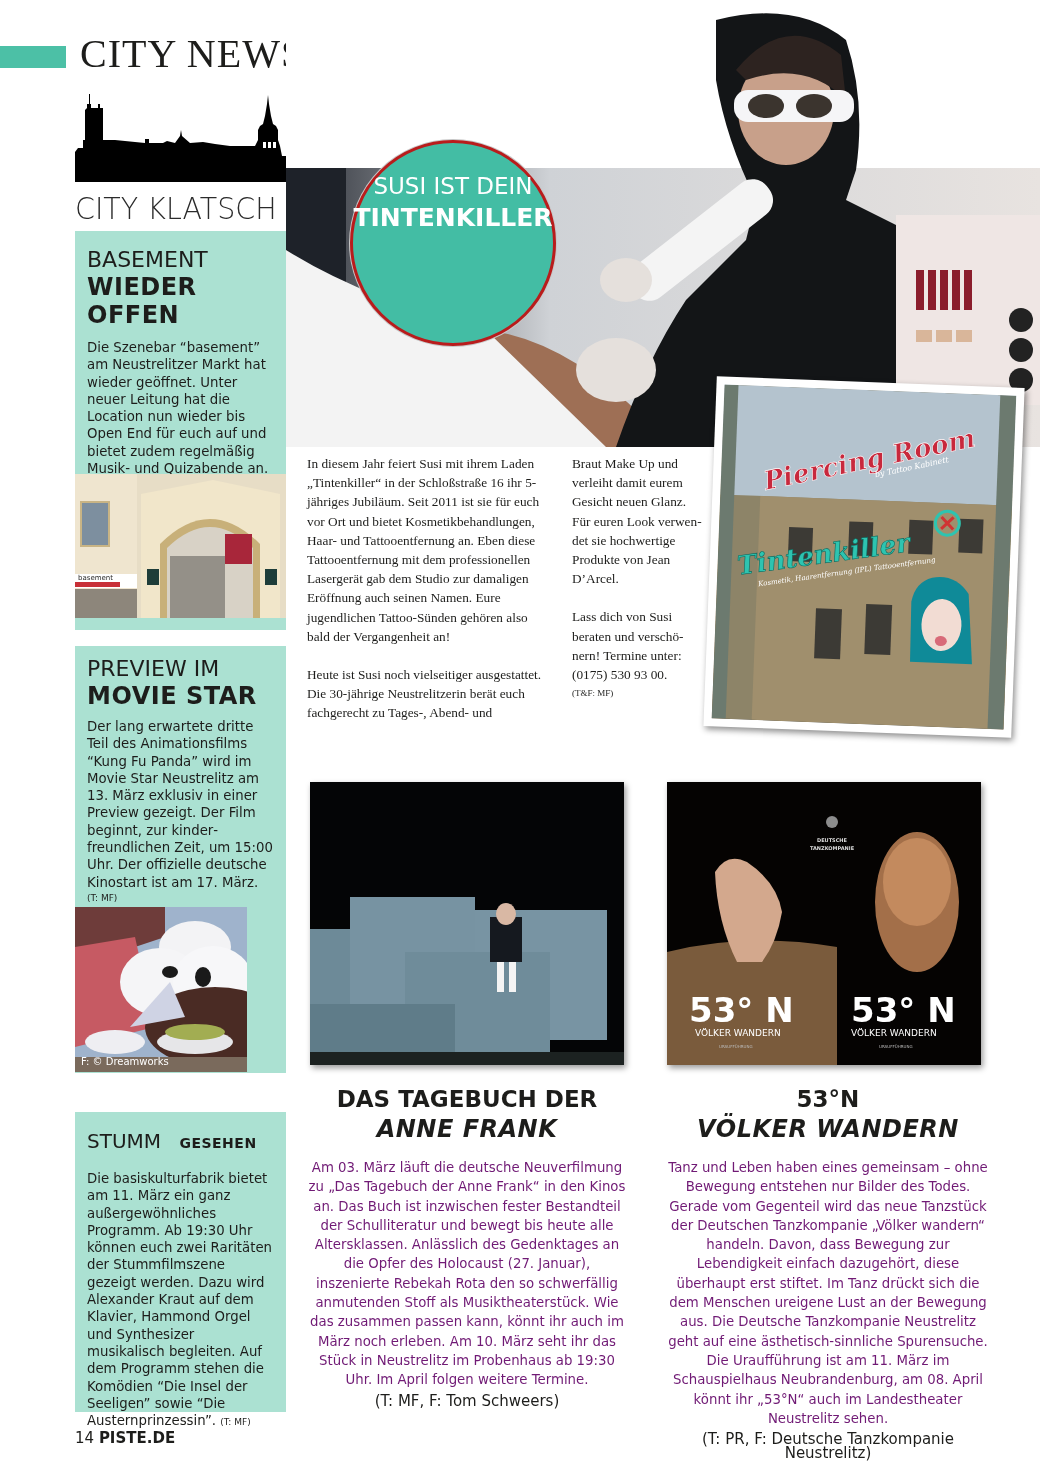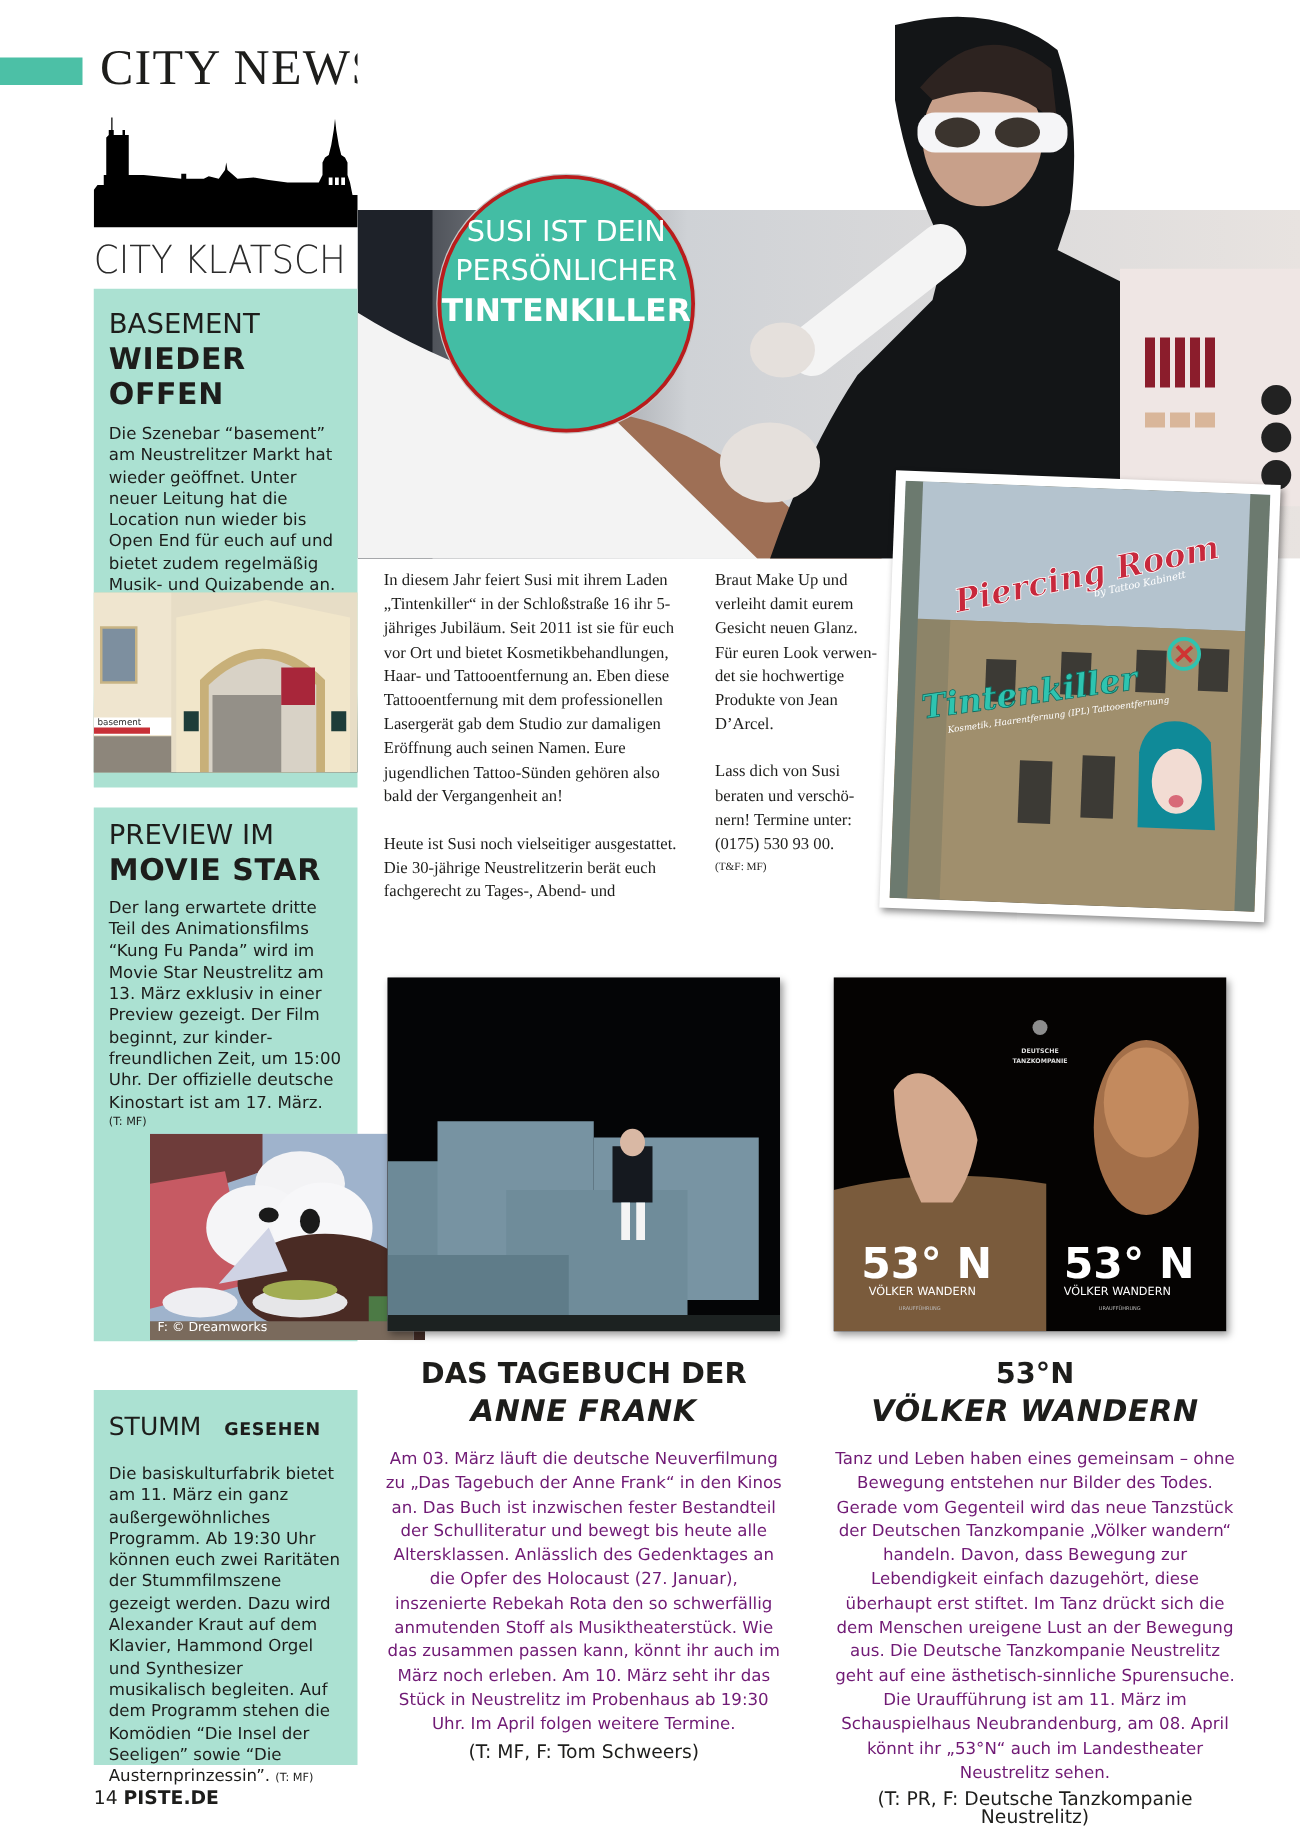--- a/index.html
+++ b/index.html
@@ -28,21 +28,21 @@
     .box-head-bold { font-size: 24px; font-weight: bold; line-height: 28px; letter-spacing: 0.5px; color: #1d1d1b; }
     .box-text { font-size: 13.3px; line-height: 17.3px; color: #1d1d1b; }
     .credit { font-size: 9px; }
 
     .photo { position: absolute; overflow: hidden; }
 
     
     .basement-photo { left: 75px; top: 474px; width: 211px; height: 144px; background: linear-gradient(180deg, #e9dcc0 0%, #efe4cc 55%, #8e8272 82%, #6d645b 100%); }
 
     
-    .panda-photo { left: 75px; top: 907px; width: 220px; height: 165px; background: linear-gradient(160deg, #a8b9cf 0%, #c9d5e2 30%, #8c4a3e 55%, #3d2a24 100%); margin-left: 45px; }
+    .panda-photo { left: 75px; top: 907px; width: 172px; height: 165px; background: linear-gradient(160deg, #a8b9cf 0%, #c9d5e2 30%, #8c4a3e 55%, #3d2a24 100%); }
 
     
     .hero { left: 286px; top: 0; width: 754px; height: 447px; background: #ffffff; overflow: hidden; }
 
     
     .circle { left: 350px; top: 140px; width: 206px; height: 206px; border-radius: 50%; background: #43bda4; border: 3px solid #b91c1c; box-shadow: 0 0 0 1px #c7c7c7; text-align: center; color: #ffffff; padding-top: 28px; }
     .circle .l1 { font-size: 23px; line-height: 31px; font-weight: normal; letter-spacing: 0px; }
     .circle .l3 { font-size: 25px; line-height: 32px; font-weight: bold; letter-spacing: 0px; }
 
     
@@ -123,21 +123,20 @@
       <rect x="670" y="330" width="16" height="12"></rect>
     </g>
     <circle cx="735" cy="320" r="12" fill="#222"></circle>
     <circle cx="735" cy="350" r="12" fill="#222"></circle>
     <circle cx="735" cy="380" r="12" fill="#222"></circle>
   </svg>
 </div>
 
 <div class="abs circle">
   <div class="l1">SUSI IST DEIN</div>
-  <div class="l1">PERSÖNLICHER</div>
   <div class="l3">TINTENKILLER</div>
 </div>
 
 <div class="abs mint box1">
   <div style="padding: 16px 12px 0 12px;">
     <div class="box-head-light">BASEMENT</div>
     <div class="box-head-bold">WIEDER OFFEN</div>
     <div class="box-text" style="margin-top:10px;">
       <span>Die Szenebar “basement” am Neustrelitzer Markt hat wieder geöffnet. Unter neuer Leitung hat die Location nun wieder bis Open End für euch auf und bietet zudem regelmäßig Musik- und Quiz­abende an.</span>
       <span class="credit">(T&amp;F: MF)</span>

